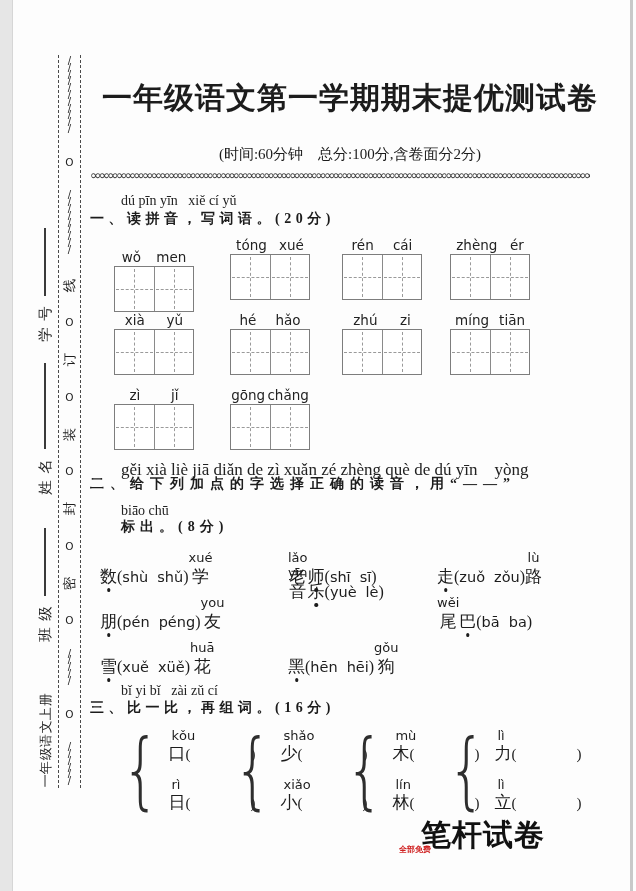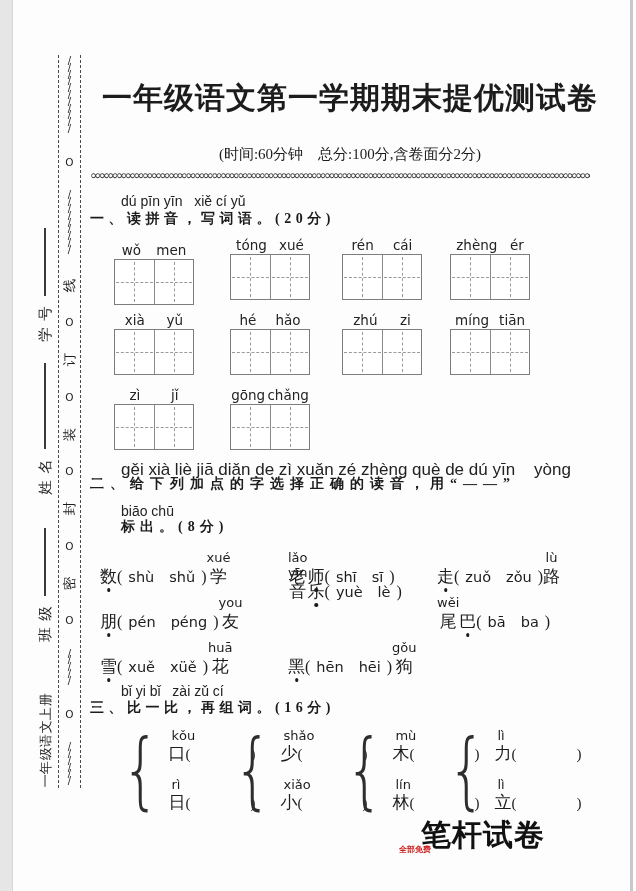--- a/index.html
+++ b/index.html
@@ -32,41 +32,41 @@
   .strip-ch { transform: rotate(-90deg); font-size: 13.5px; line-height: 15px; }
   .ring { font-size: 10.5px; line-height: 11px; font-family: "DejaVu Sans", sans-serif; color: #222; }
   .slash-run { display: flex; flex-direction: column; align-items: center; }
   .slash-run i { font-style: normal; font-size: 10px; line-height: 6.8px; font-family: "DejaVu Sans", sans-serif; color: #222; }
 
   .title { left: 90px; top: 78px; width: 520px; text-align: center; font-size: 30px; font-weight: bold; letter-spacing: 1px; }
   .subtitle { left: 90px; top: 145px; width: 520px; text-align: center; font-size: 15px; }
   .divider { left: 90px; top: 167px; width: 500px; height: 16px; font-size: 14px; letter-spacing: -3px; color: #3a3a3a; white-space: nowrap; overflow: hidden; font-family: "DejaVu Sans", sans-serif; }
 
   .py { font-family: "DejaVu Sans", sans-serif; }
-  .pyline { font-family: Liberation Sans, sans-serif; font-size: 14px; white-space: pre; color: #222; }
+  .pyline { font-family: Liberation Serif, serif; font-size: 14px; white-space: pre; color: #222; }
   .heading { font-size: 14px; font-weight: bold; letter-spacing: 4.5px; white-space: pre; }
 
   
   .wword { position: absolute; width: 80px; }
   .wpy { display: flex; justify-content: space-around; font-family: "DejaVu Sans", sans-serif; font-size: 13.5px; height: 17px; color: #222; }
   .wbox { width: 80px; height: 46px; border: 1.7px solid #7d7d7d; display: flex; background: #fff; }
   .wcell { flex: 1; position: relative; }
   .wcell + .wcell { border-left: 1.4px solid #8a8a8a; }
   .wcell::before { content: ""; position: absolute; left: 1px; right: 1px; top: 50%; border-top: 1.2px dashed #9a9a9a; }
   .wcell::after  { content: ""; position: absolute; top: 2px; bottom: 2px; left: 50%; border-left: 1.2px dashed #9a9a9a; }
 
   
   .s2item { position: absolute; height: 38px; display: flex; align-items: flex-end; }
   .cb { position: relative; display: flex; flex-direction: column; align-items: center; justify-content: flex-end; height: 38px; }
   .cb .py { font-size: 13px; line-height: 16px; }
   .ch { font-size: 17px; line-height: 21px; }
   .ch.dotted { position: relative; }
   .ch.dotted::after { content: ""; position: absolute; left: 50%; transform: translateX(-50%); bottom: -4.5px; width: 3.5px; height: 3.5px; border-radius: 50%; background: #1c1c1c; }
   .par { font-size: 16px; line-height: 21px; }
-  .opt { font-family: "DejaVu Sans", sans-serif; font-size: 14.5px; line-height: 20px; margin: 0 6px; }
+  .opt { font-family: "DejaVu Sans", sans-serif; font-size: 14.5px; line-height: 20px; margin: 0 0; }
   .opt + .opt { margin-left: 9px; }
 
   
   .s3g { position: absolute; display: flex; align-items: center; }
   .brace { font-family: "DejaVu Sans", sans-serif; font-weight: 200; font-size: 84px; line-height: 88px; transform: scaleX(0.72); color: #2e2e2e; }
   .s3col { display: flex; flex-direction: column; gap: 13px; margin-left: 1px; }
   .s3row .py { font-size: 13px; line-height: 15px; margin-left: 3px; display: block; }
   .s3line { display: flex; align-items: baseline; }
   .blank { font-size: 15px; white-space: pre; }
 
@@ -170,21 +170,21 @@
       </span>
   </div>
 
   <div class="abs title">一年级语文第一学期期末提优测试卷</div>
   <div class="abs subtitle">(时间:60分钟　总分:100分,含卷面分2分)</div>
   <div class="abs divider">∞∞∞∞∞∞∞∞∞∞∞∞∞∞∞∞∞∞∞∞∞∞∞∞∞∞∞∞∞∞∞∞∞∞∞∞∞∞∞∞∞∞∞∞∞∞∞∞∞∞∞∞∞∞∞∞∞∞∞∞</div>
 
   <div class="abs pyline" style="left:121px;top:193px">dú pīn yīn   xiě cí yǔ</div>
   <div class="abs heading" style="left:90px;top:210px">一、读拼音，写词语。(20分)</div>
 
-  <div class="wword" style="left:114px;top:242px">
+  <div class="wword" style="left:114px;top:249px">
     <div class="wpy">
         <span>wǒ</span>
         <span>men</span>
       </div>
     <div class="wbox">
         <div class="wcell"></div>
         <div class="wcell"></div>
       </div>
   </div>
   <div class="wword" style="left:230px;top:237px">

